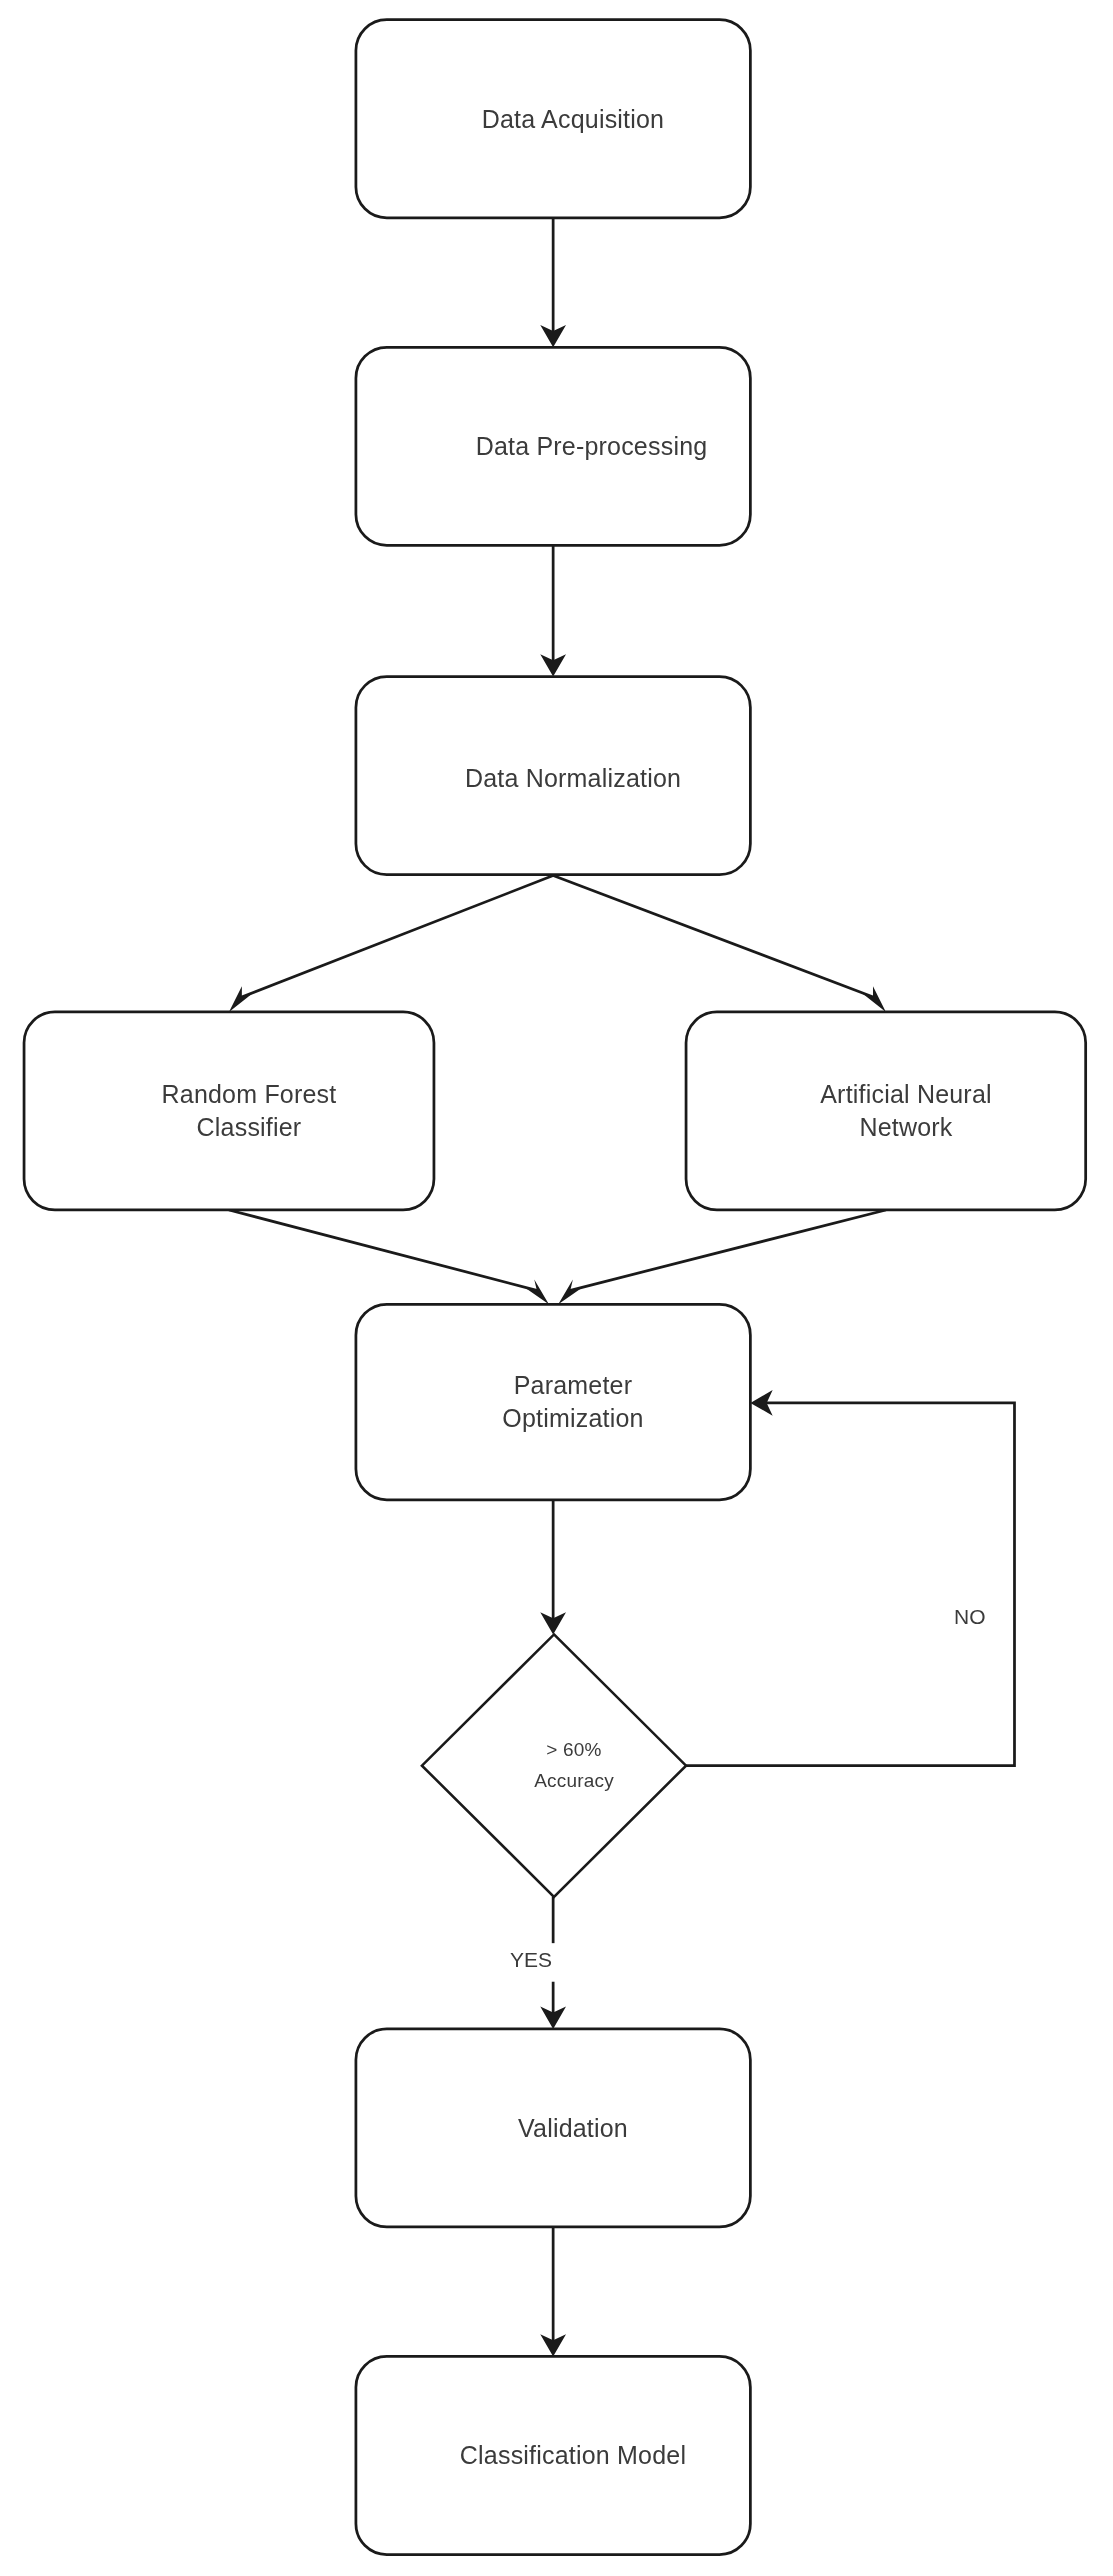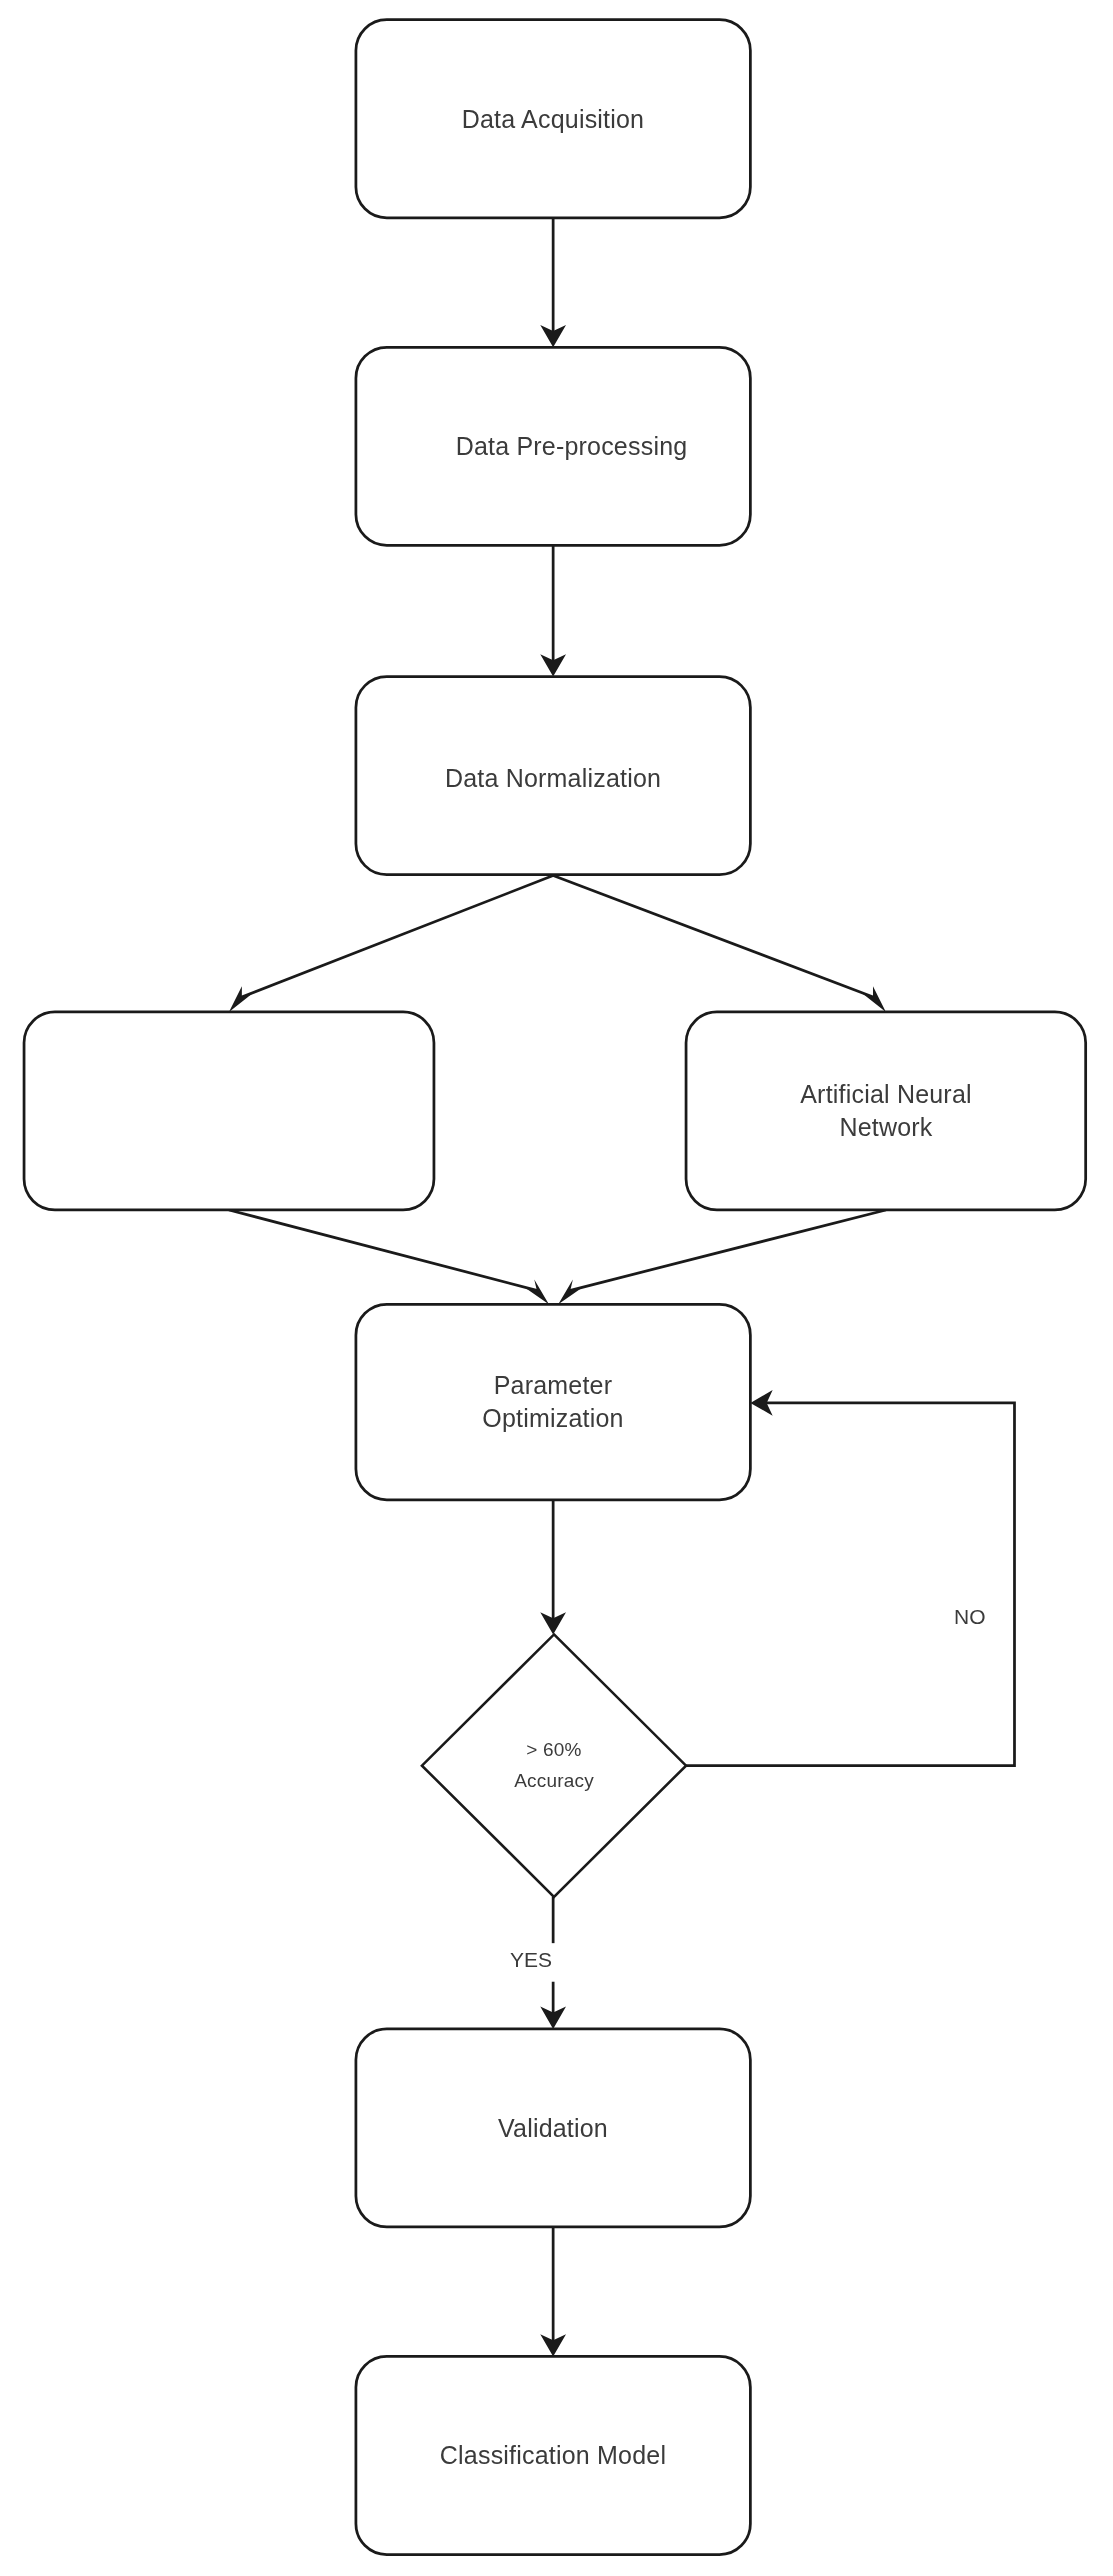--- a/index.html
+++ b/index.html
@@ -48,20 +48,21 @@
     align-items: center;
     justify-content: center;
     text-align: center;
     color: #3b3b3b;
     font-family: "Liberation Sans", sans-serif;
     font-size: 25px;
     line-height: 33px;
     letter-spacing: 0.2px;
     white-space: pre-line;
     pointer-events: none;
+    padding-left: 20px;
   }
   .edge-label {
     position: absolute;
     color: #3b3b3b;
     font-family: "Liberation Sans", sans-serif;
     font-size: 21px;
     line-height: 26px;
     white-space: nowrap;
   }
 </style>
@@ -142,20 +143,22 @@
     <rect class="node-shape" x="415" y="2748" width="460" height="231" rx="36" ry="36"></rect>
 
   </svg>
 
   <div class="node-label" style="left:356px; top:20px; width:394px; height:198px;">Data Acquisition</div>
 
   <div class="node-label" style="left:356px; top:347px; width:431px; height:198px;">Data Pre-processing</div>
 
   <div class="node-label" style="left:356px; top:677px; width:394px; height:202px;">Data Normalization</div>
 
+  <div class="node-label" style="left:24px; top:1012px; width:410px; height:198px;">Random Forest
+Classifier</div>
 
   <div class="node-label" style="left:686px; top:1012px; width:400px; height:198px;border-radius:6px;">Artificial Neural
 Network</div>
 
   <div class="node-label" style="left:356px; top:1304px; width:394px; height:196px;border-radius:28px;">Parameter
 Optimization</div>
 
   <div class="node-label" style="left:422px; top:1634px; width:264px; height:262px; font-size:19px; line-height:31px;">&gt; 60%
 Accuracy</div>
 

